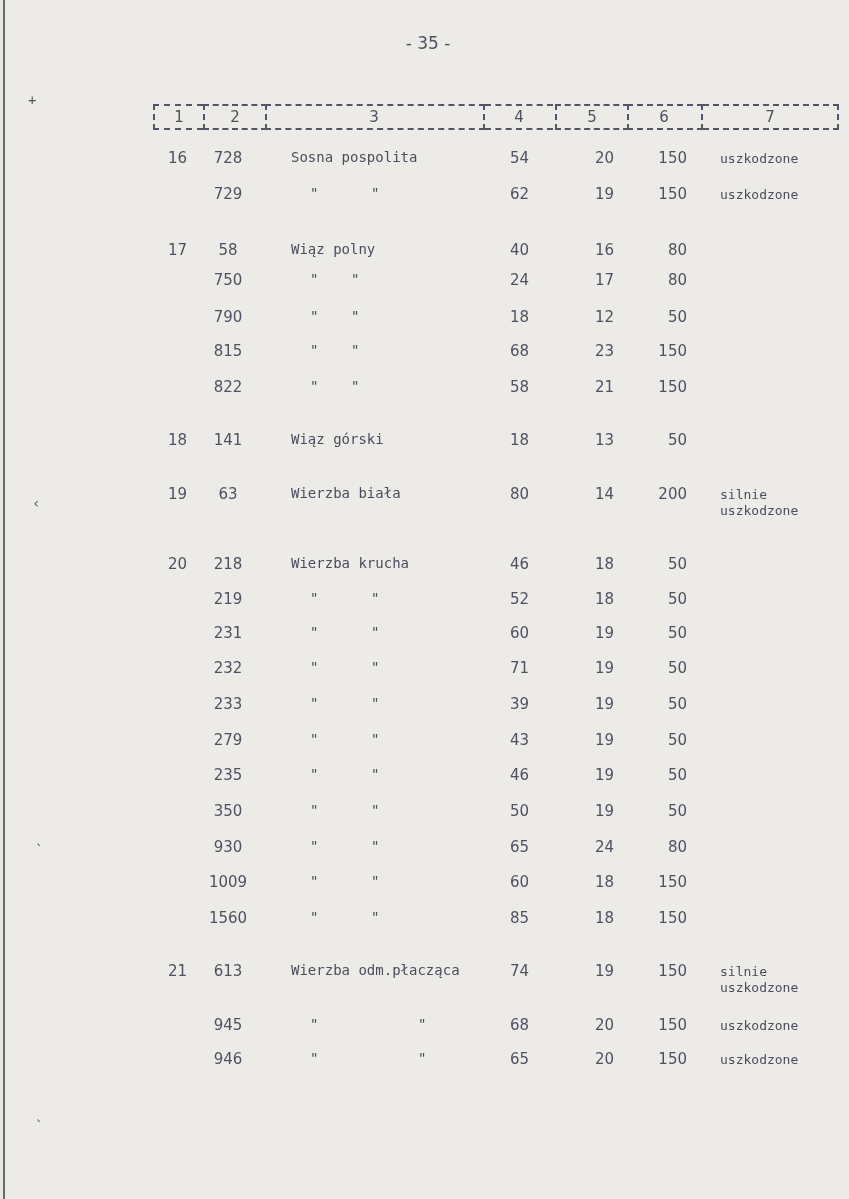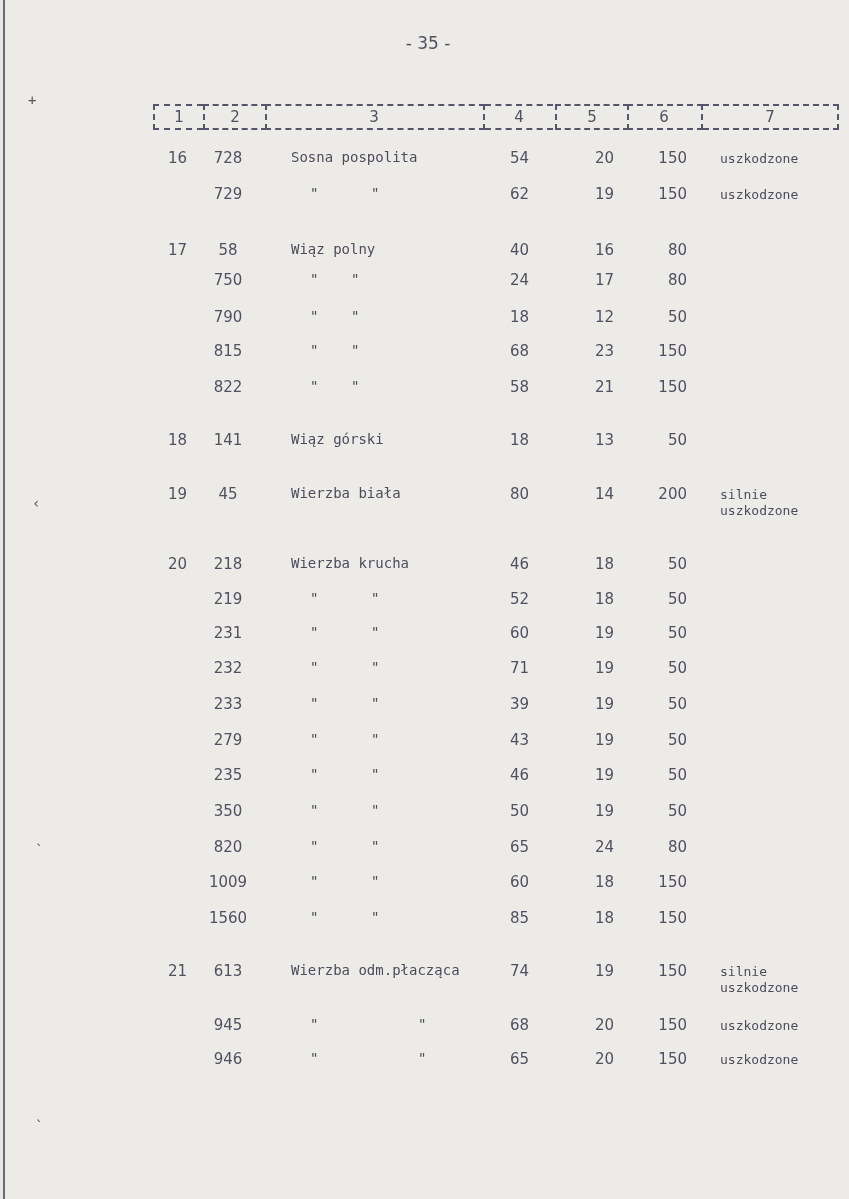--- a/index.html
+++ b/index.html
@@ -119,21 +119,21 @@
       <div class="row" style="top: 431px;">
         <span class="c num c1">18</span>
         <span class="c num c2">141</span>
         <span class="c c3">Wiąz górski</span>
         <span class="c num c4">18</span>
         <span class="c num c5">13</span>
         <span class="c num c6">50</span>
       </div>
       <div class="row" style="top: 485px;">
         <span class="c num c1">19</span>
-        <span class="c num c2">45</span>
+        <span class="c num c2">63</span>
         <span class="c c3">Wierzba biała</span>
         <span class="c num c4">80</span>
         <span class="c num c5">14</span>
         <span class="c num c6">200</span>
         <span class="c c7" style="top: 2px;">silnie<br>uszkodzone</span>
       </div>
       <div class="row" style="top: 555px;">
         <span class="c num c1">20</span>
         <span class="c num c2">218</span>
         <span class="c c3">Wierzba krucha</span>
@@ -191,21 +191,21 @@
       </div>
       <div class="row" style="top: 802px;">
         <span class="c num c2">350</span>
         <span class="c c3 c3q1">"</span>
         <span class="c c3" style="left: 366px;">"</span>
         <span class="c num c4">50</span>
         <span class="c num c5">19</span>
         <span class="c num c6">50</span>
       </div>
       <div class="row" style="top: 838px;">
-        <span class="c num c2">820</span>
+        <span class="c num c2">930</span>
         <span class="c c3 c3q1">"</span>
         <span class="c c3" style="left: 366px;">"</span>
         <span class="c num c4">65</span>
         <span class="c num c5">24</span>
         <span class="c num c6">80</span>
       </div>
       <div class="row" style="top: 873px;">
         <span class="c num c2">1009</span>
         <span class="c c3 c3q1">"</span>
         <span class="c c3" style="left: 366px;">"</span>

